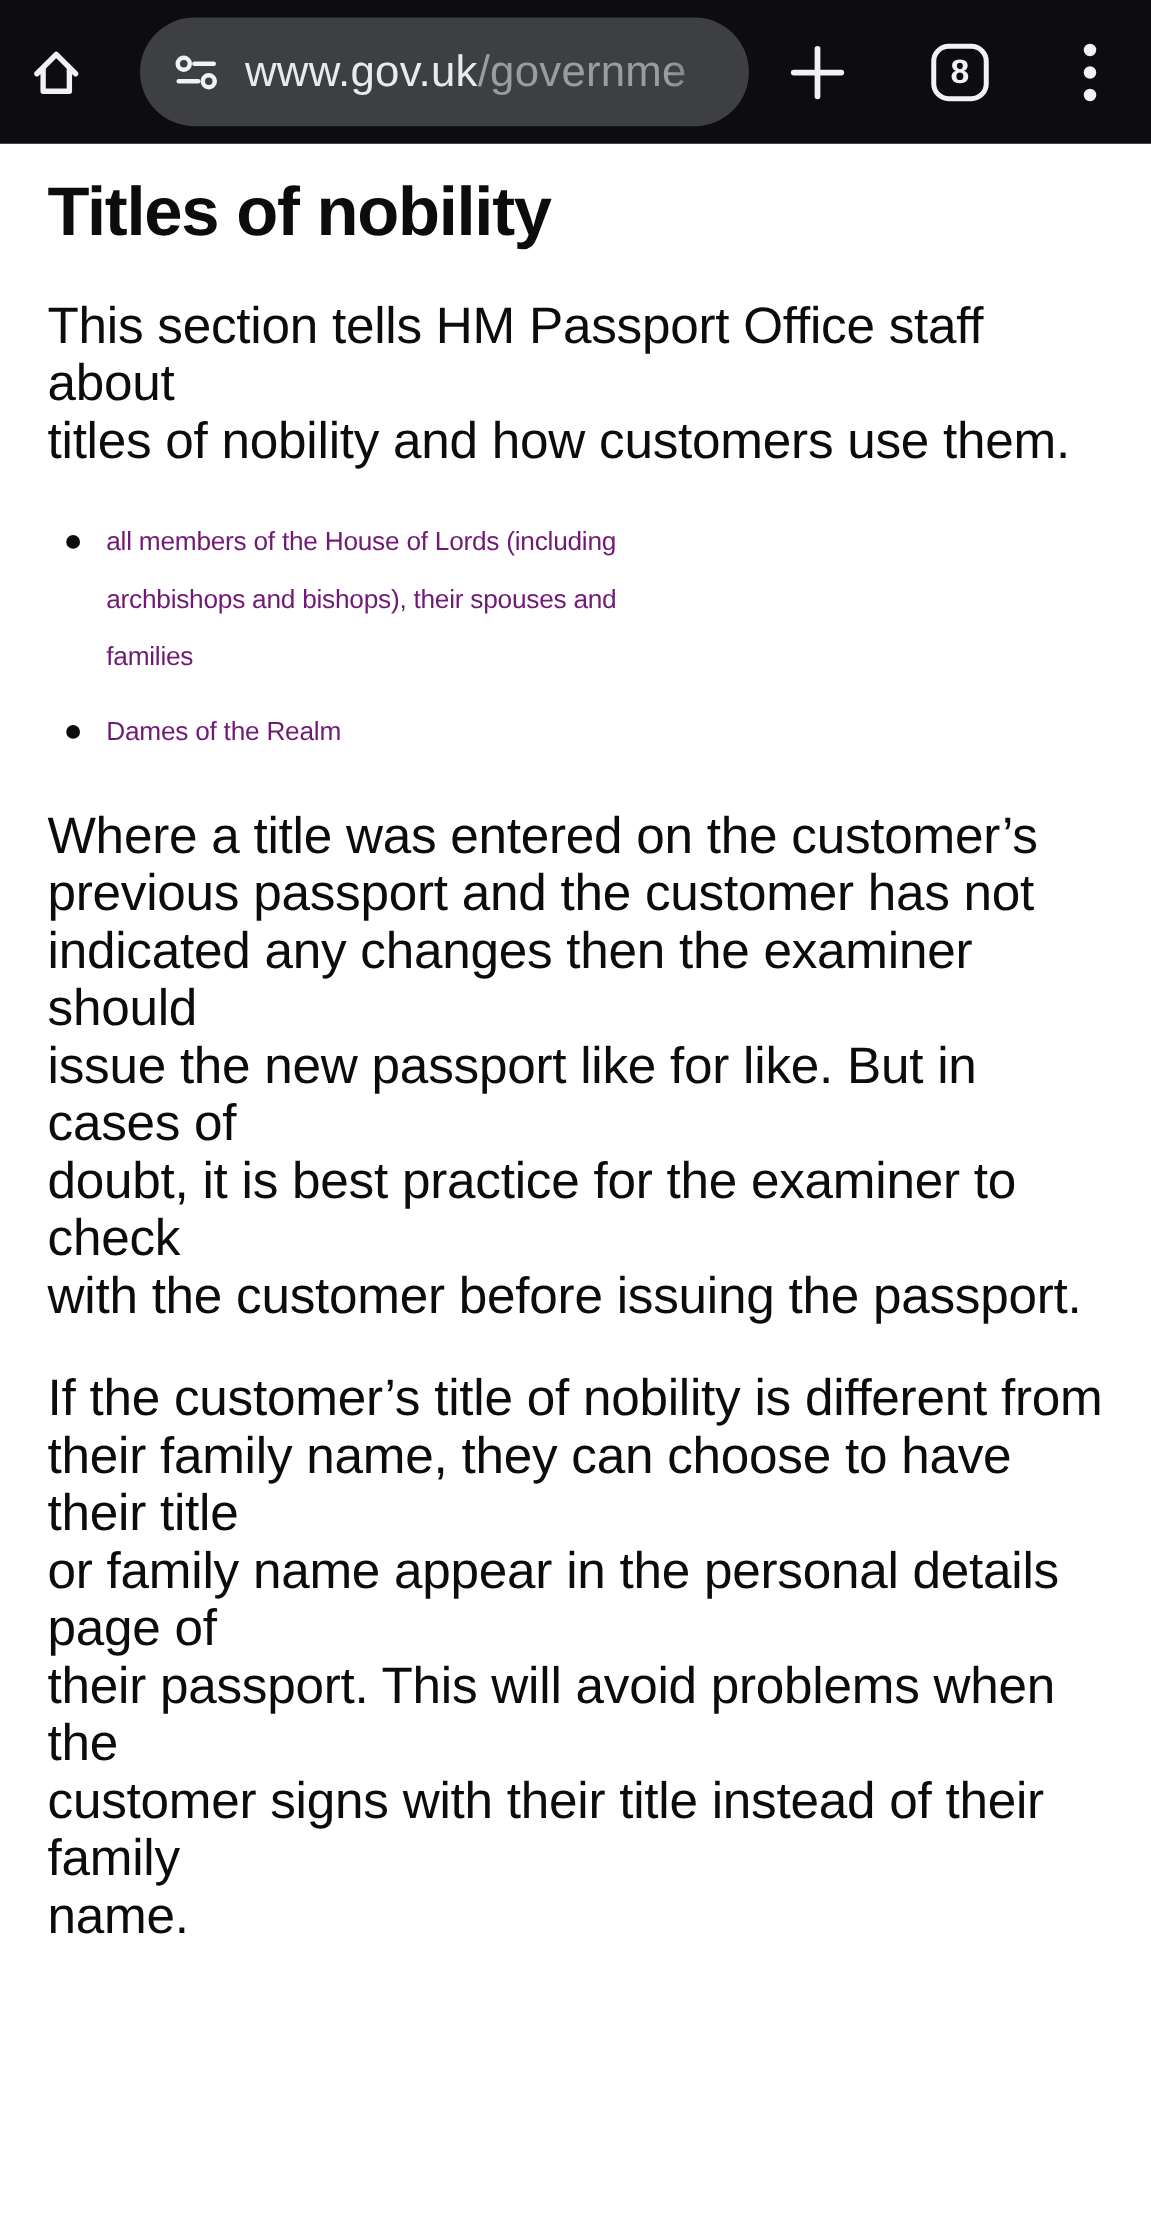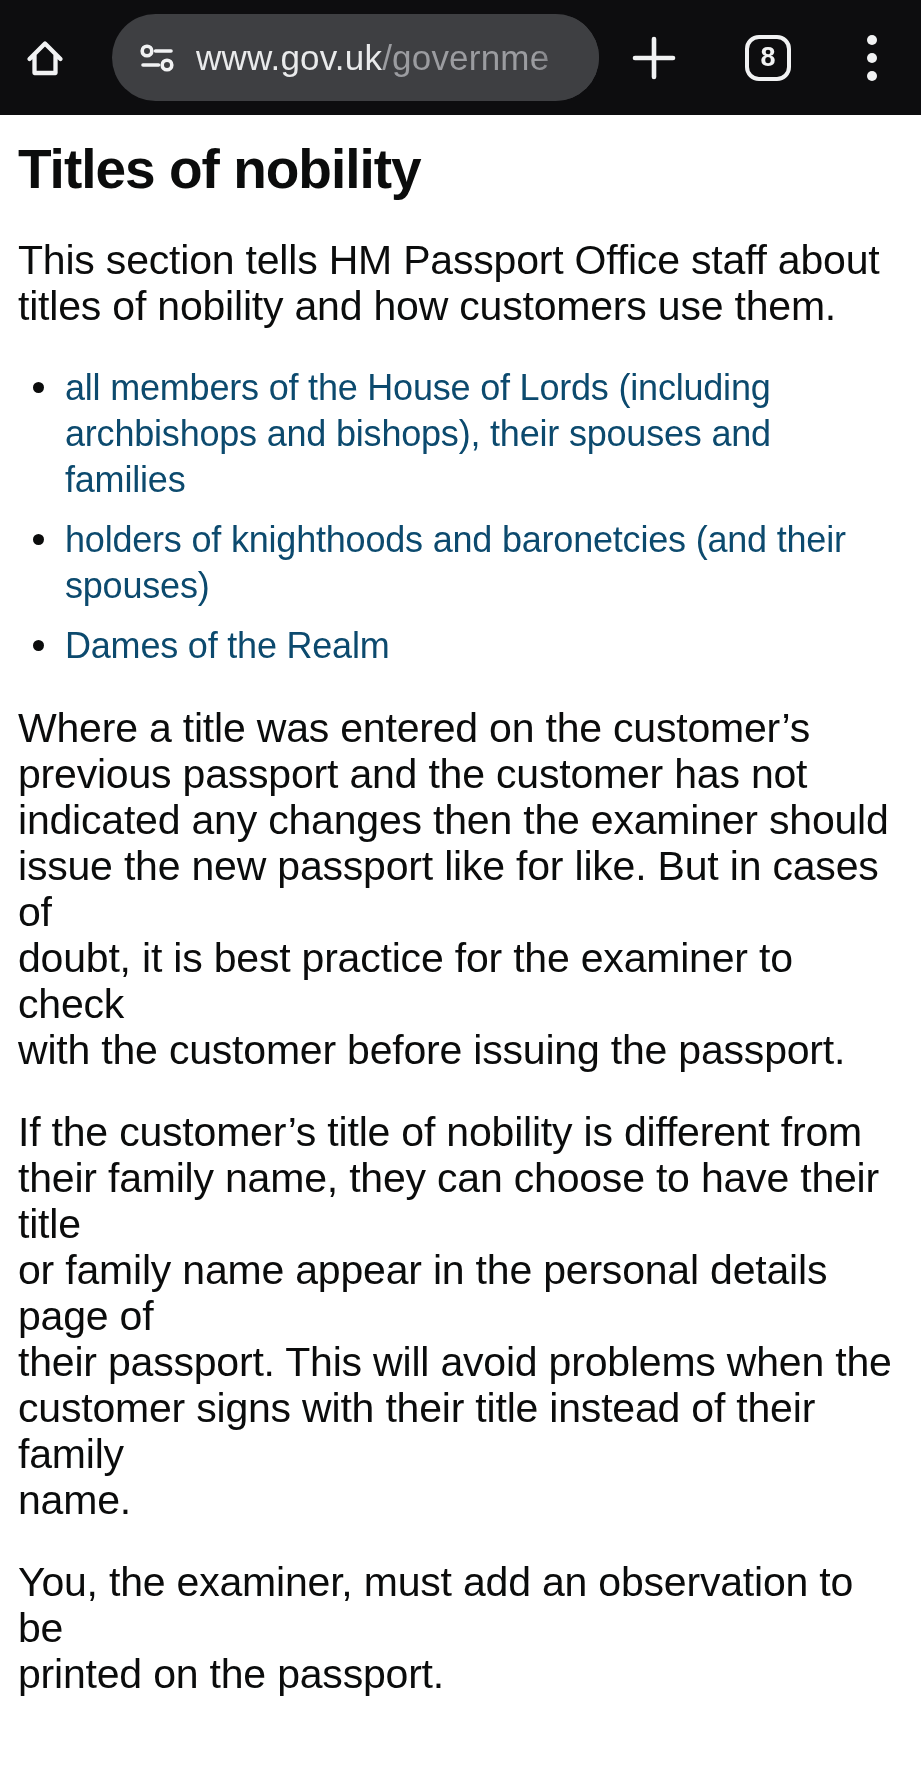--- a/index.html
+++ b/index.html
@@ -89,21 +89,21 @@
     width: 26px;
     align-items: center;
     background: none;
     border: none;
     padding: 0;
     cursor: pointer;
   }
   .menu-btn .dot { width: 10px; height: 10px; border-radius: 50%; background: #f1f2f3; }
 
   
-  main { padding: 22px 18px 0; }
+  main { padding: 22px 38px 0; }
   h1 {
     font-size: 55px;
     line-height: 64px;
     font-weight: 700;
     color: #0b0c0c;
     letter-spacing: -1px;
     margin: 0 0 36px;
   }
   p {
     font-size: 41px;
@@ -111,23 +111,23 @@
     color: #0b0c0c;
     letter-spacing: -0.2px;
     margin: 0 0 36px;
     white-space: pre-line;
     overflow-wrap: break-word;
   }
   ul { list-style: none; margin: 0 0 36px; padding: 0; }
   li {
     position: relative;
     padding-left: 47px;
-    font-size: 36px;
+    font-size: 21px;
     line-height: 46px;
-    color: #0c4a6e;
+    color: #701a75;
     letter-spacing: -0.2px;
     white-space: pre-line;
     overflow-wrap: break-word;
     margin-bottom: 14px;
   }
   li:last-child { margin-bottom: 14px; }
   li::before {
     content: "";
     position: absolute;
     left: 15px;
@@ -189,32 +189,28 @@
   <h1>Titles of nobility</h1>
 
   <p>This section tells HM Passport Office staff about
 titles of nobility and how customers use them.</p>
 
 
   <ul>
     <li>all members of the House of Lords (including
 archbishops and bishops), their spouses and
 families</li>
-    <li>holders of knighthoods and baronetcies (and their
-spouses)</li>
     <li>Dames of the Realm</li>
   </ul>
 
   <p>Where a title was entered on the customer’s
 previous passport and the customer has not
 indicated any changes then the examiner should
 issue the new passport like for like. But in cases of
 doubt, it is best practice for the examiner to check
 with the customer before issuing the passport.</p>
   <p>If the customer’s title of nobility is different from
 their family name, they can choose to have their title
 or family name appear in the personal details page of
 their passport. This will avoid problems when the
 customer signs with their title instead of their family
 name.</p>
-  <p>You, the examiner, must add an observation to be
-printed on the passport.</p>
 </main>
 
 </body></html>

